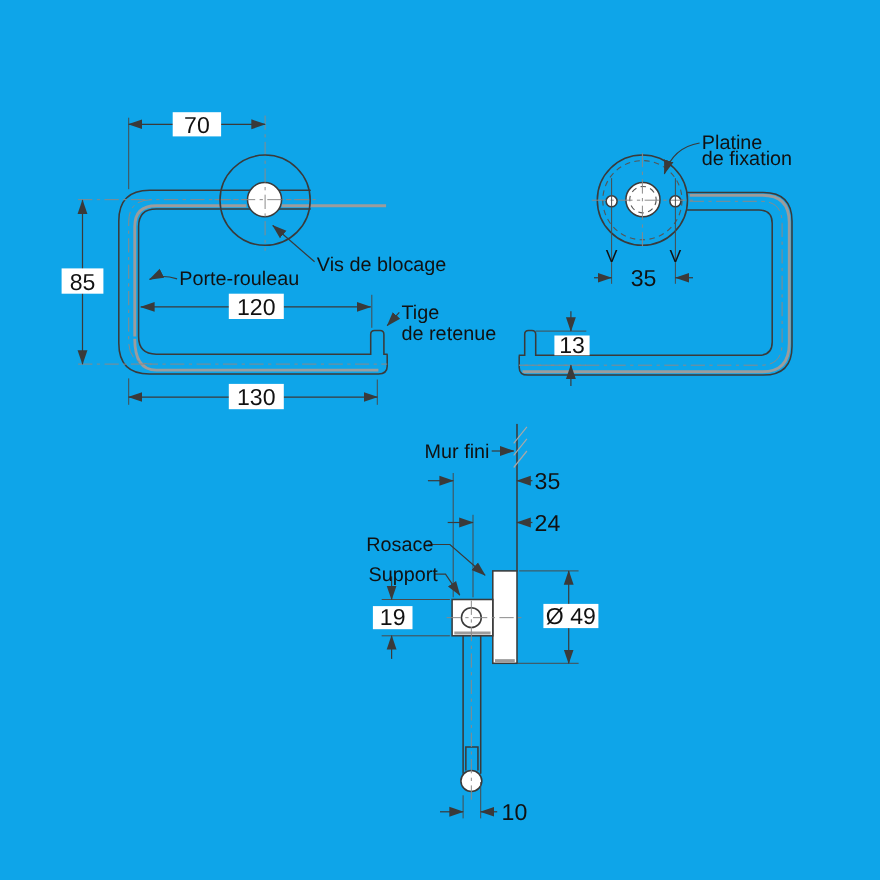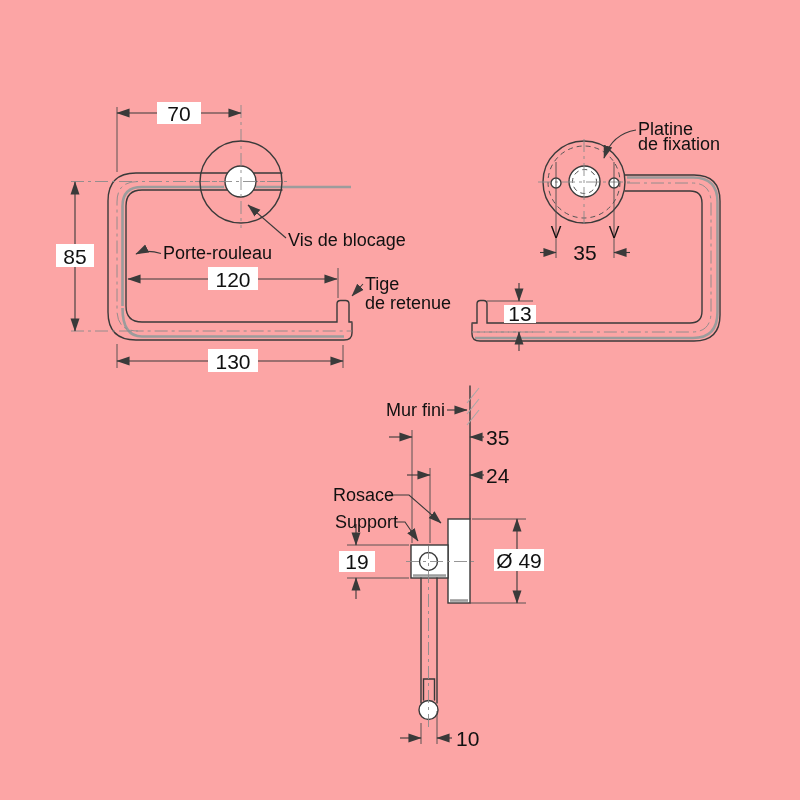--- a/index.html
+++ b/index.html
@@ -1,16 +1,16 @@
 <!DOCTYPE html>
 <html><head>
 <meta charset="utf-8">
 <style>
   html,body{margin:0;padding:0;background:#ffffff;}
-  .stage{width:800px;height:800px;position:relative;background:#fca5a5;font-family:"Liberation Sans",sans-serif;}
+  .stage{width:800px;height:800px;position:relative;background:#0ea5e9;font-family:"Liberation Sans",sans-serif;}
   svg{display:block;}
   .c1{stroke:#3a3a3a;stroke-width:1.4;fill:none;stroke-linecap:round;}
   .c1f{stroke:#3a3a3a;stroke-width:1.4;fill:#ffffff;}
   .shade{stroke:#9c9c9c;stroke-width:2.6;fill:none;stroke-linecap:butt;}
   .cl{stroke:#8a8a8a;stroke-width:0.9;fill:none;stroke-dasharray:13 4 3 4;}
   .dsh{stroke:#555555;stroke-width:1;fill:none;stroke-dasharray:5 4;}
   .thin{stroke:#4a4a4a;stroke-width:0.9;fill:none;}
   .dim{stroke:#3a3a3a;stroke-width:1.1;fill:none;}
   .hatch{stroke:#a8a8a8;stroke-width:1.1;fill:none;}
   .bg{fill:#ffffff;stroke:none;}

